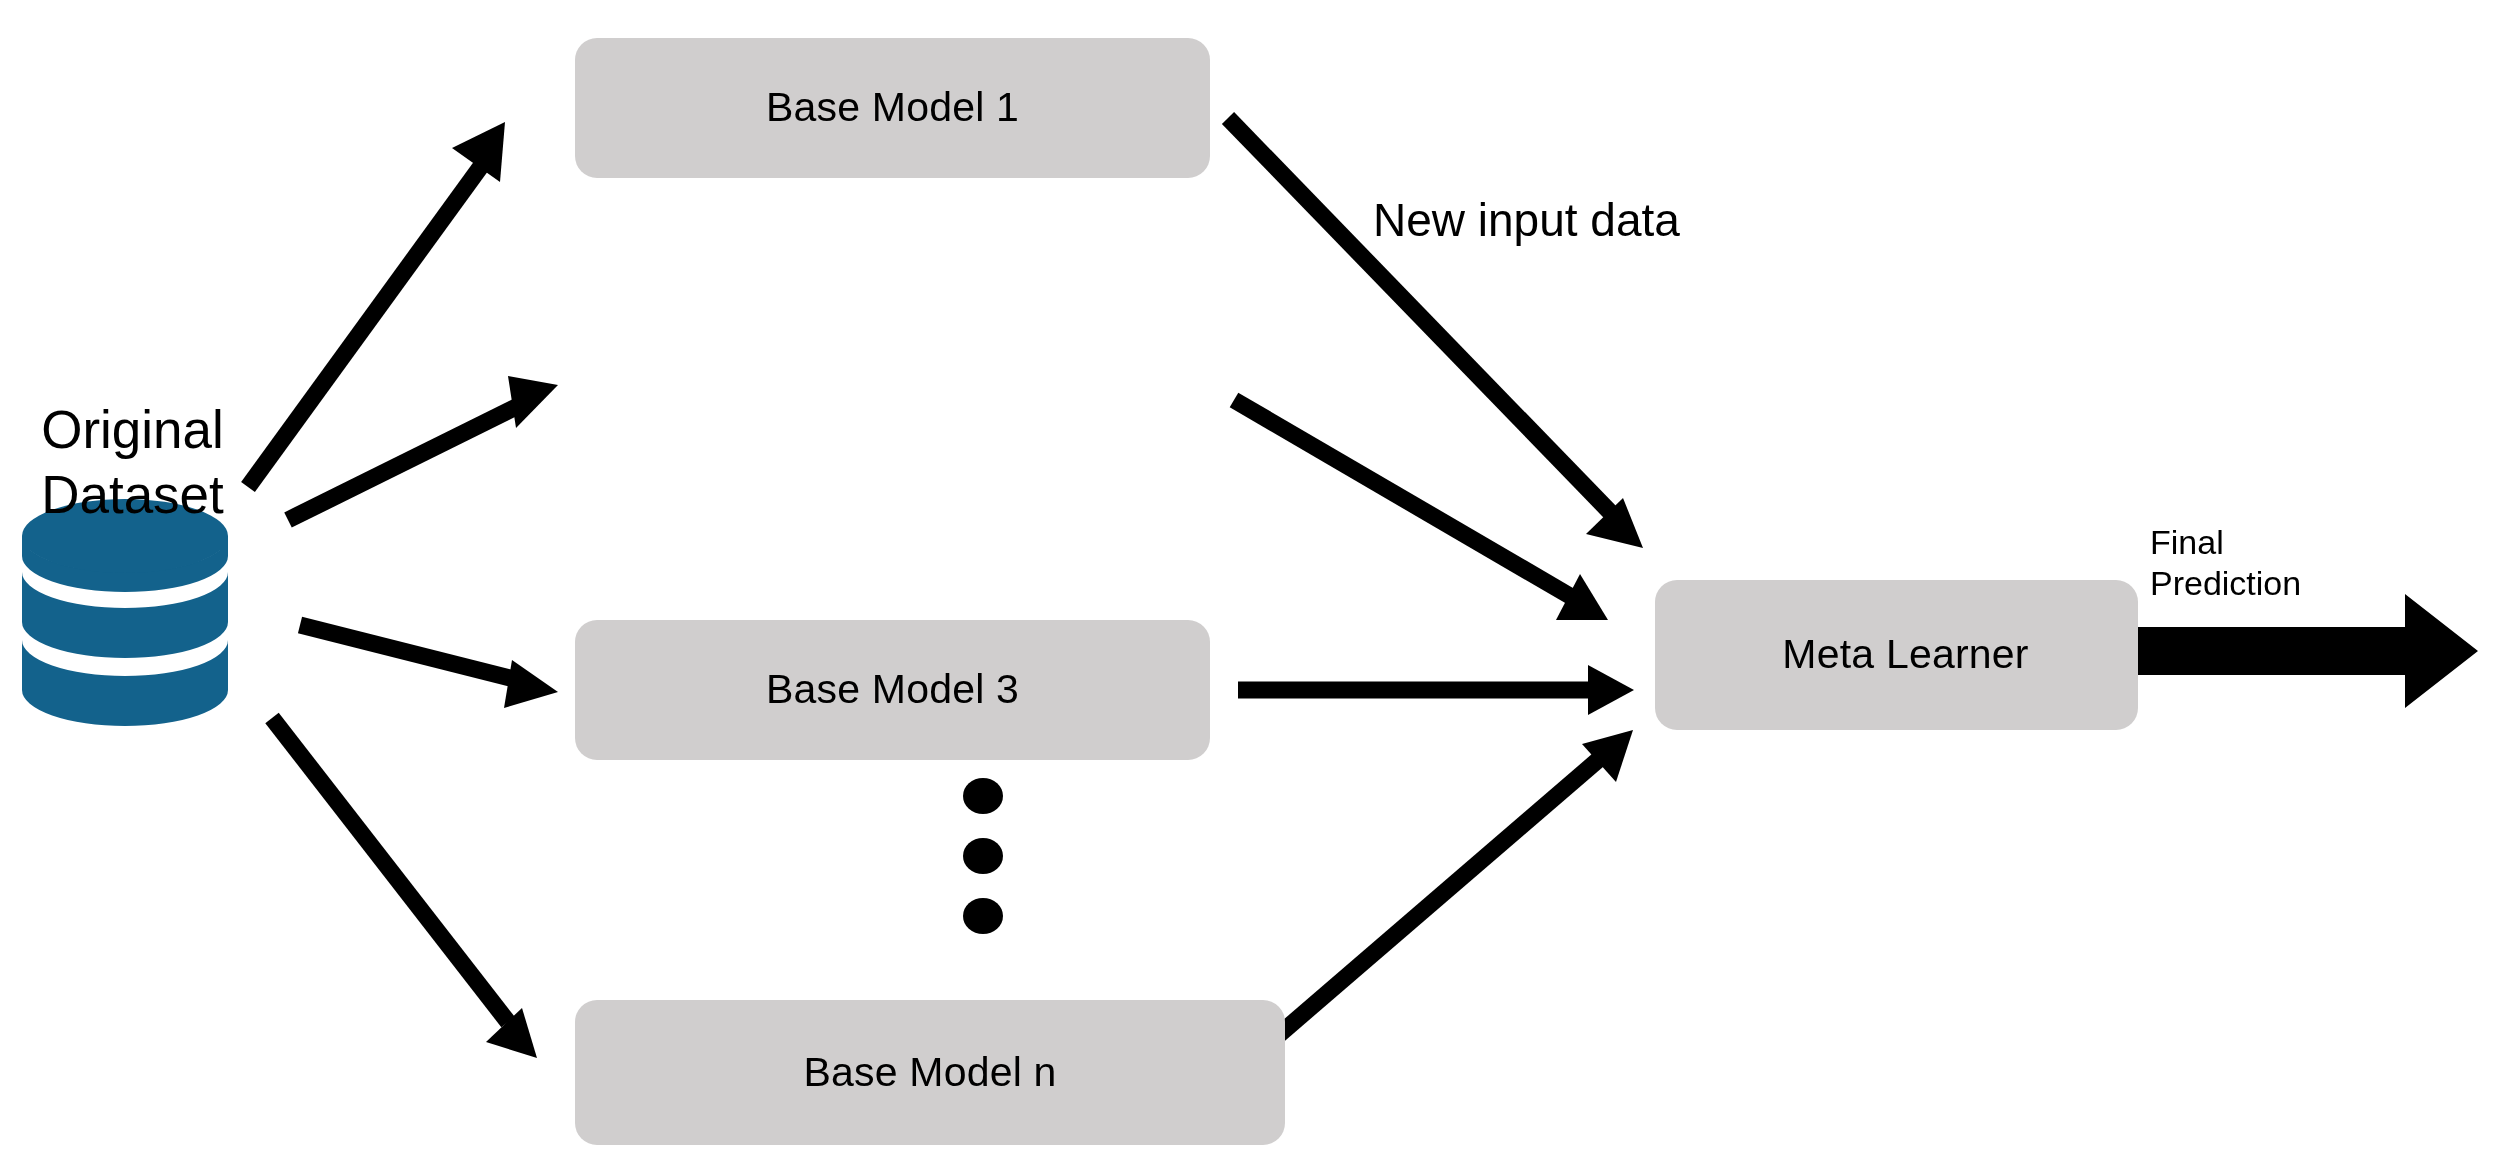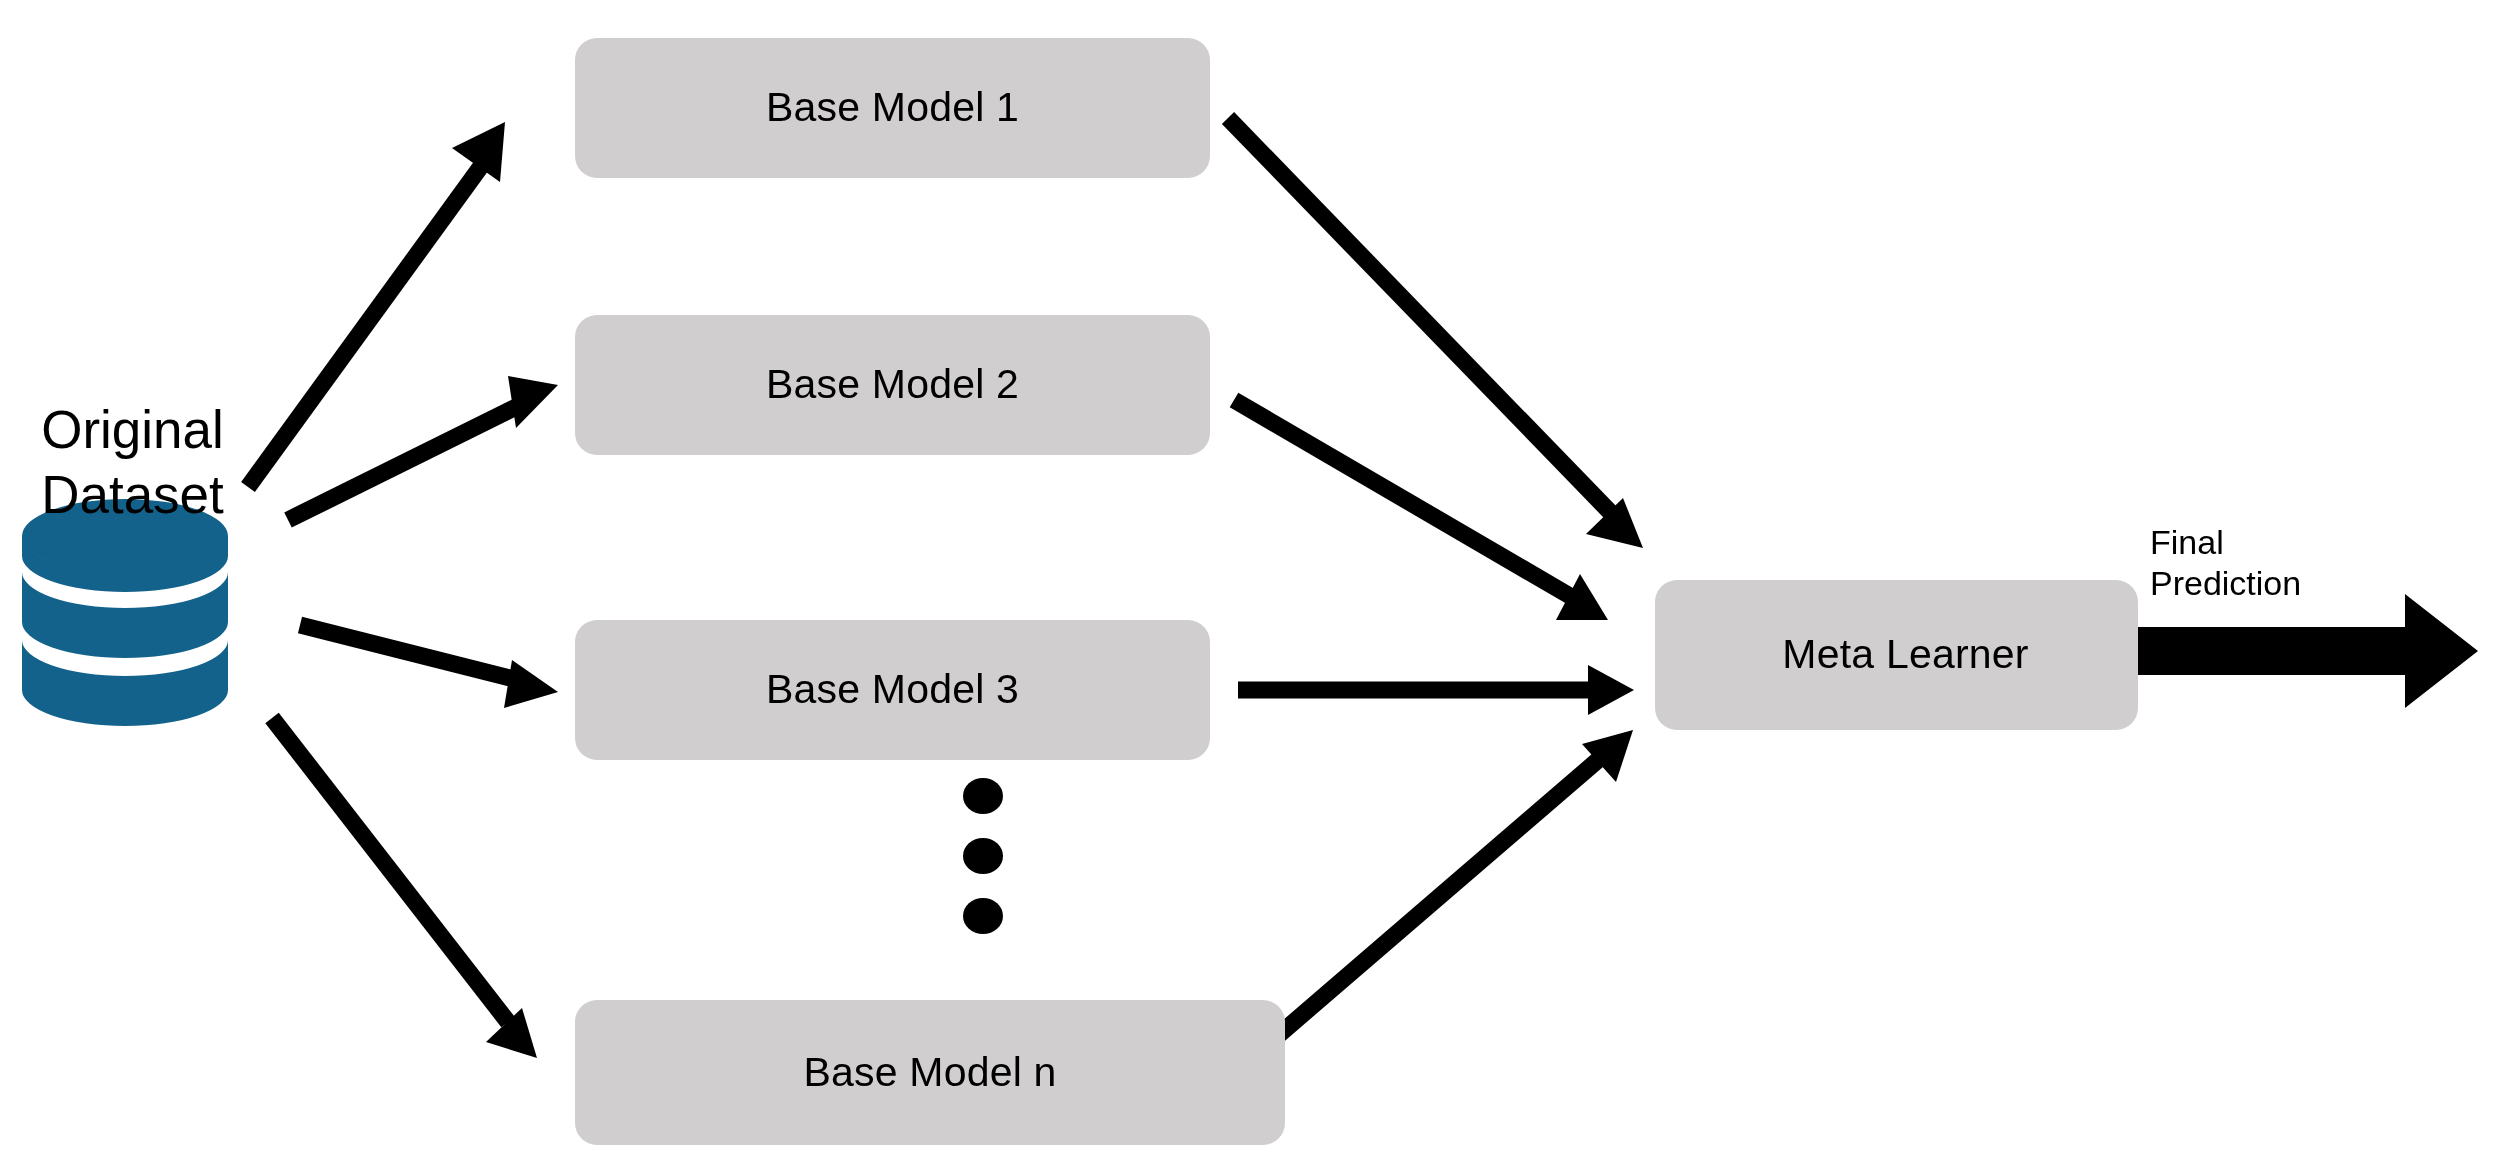--- a/index.html
+++ b/index.html
@@ -147,33 +147,31 @@
     </g>
   </svg>
 
   <div class="plain-label" id="label-dataset">Original
 Dataset</div>
 
   <div class="model-box" id="box-bm1">
     <span>Base Model 1</span>
   </div>
 
-  <div class="model-box" id="box-bm2">
-    <span>Base Model 2</span>
-  </div>
 
   <div class="model-box" id="box-bm3">
     <span>Base Model 3</span>
   </div>
 
   <div class="model-box" id="box-bmn">
     <span>Base Model n</span>
   </div>
 
   <div class="model-box" id="box-meta">
     <span>Meta Learner</span>
   </div>
 
+  <div class="plain-label" id="label-newinput">New input data</div>
 
   <div class="plain-label" id="label-finalpred">Final
 Prediction</div>
 
 </div>
 
 </body></html>

